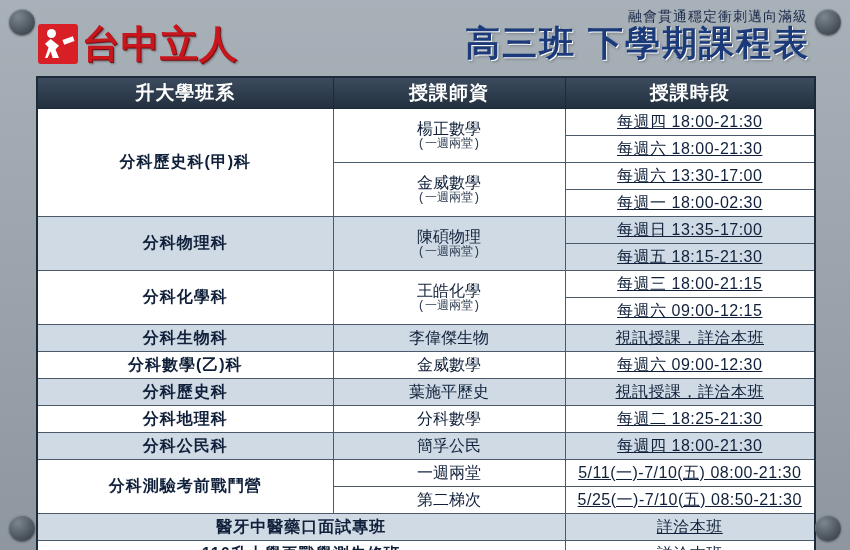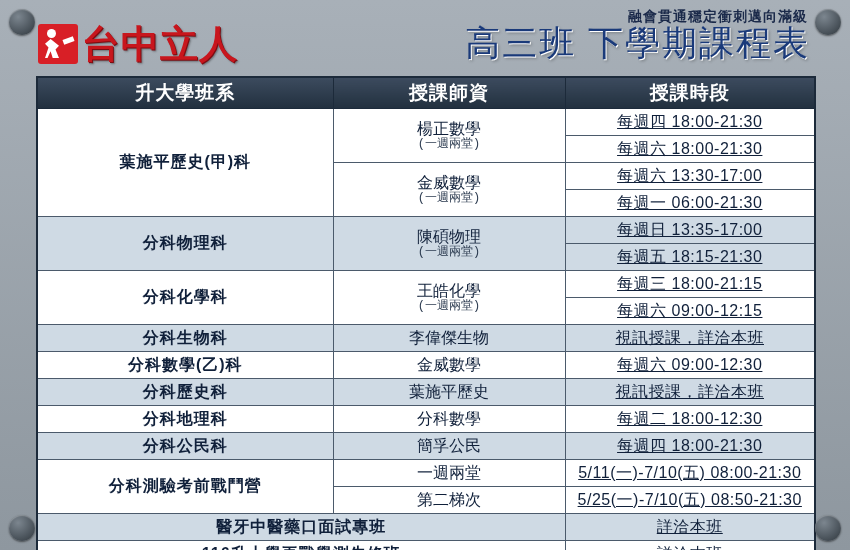--- a/index.html
+++ b/index.html
@@ -93,29 +93,29 @@
     letter-spacing: 1px;
     text-shadow: 1px 1px 0 #7e0c11, 2px 2px 2px rgba(0,0,0,0.35);
     line-height: 1;
   }
   .tagline {
     position: absolute;
     right: 6px;
     top: 2px;
     font-size: 14px;
     color: #1b2a4a;
-    font-weight: bold;
+    font-weight: normal;
     letter-spacing: 1px;
   }
   .main-title {
     position: absolute;
     right: 4px;
     top: 18px;
     font-size: 35px;
-    font-weight: normal;
+    font-weight: bold;
     color: #1a3a7a;
     letter-spacing: 2px;
     text-shadow: 1px 1px 0 #fff, 2px 2px 3px rgba(0,0,0,0.28);
     line-height: 1.1;
     white-space: nowrap;
   }
 
   
   table.schedule {
     border-collapse: collapse;
@@ -210,33 +210,33 @@
       </colgroup>
       <thead>
         <tr>
           <th>升大學班系</th>
           <th>授課師資</th>
           <th>授課時段</th>
         </tr>
       </thead>
       <tbody id="schedule-body">
           <tr>
-            <td class="subject shade-a" rowspan="4">葉施平歷史(甲)科</td>
+            <td class="subject shade-a" rowspan="4">分科歷史科(甲)科</td>
             <td class="teacher shade-a" rowspan="2">楊正數學<span class="sub">(一週兩堂)</span></td>
             <td class="time shade-a">每週四 18:00-21:30</td>
           </tr>
           <tr>
             <td class="time shade-a">每週六 18:00-21:30</td>
           </tr>
           <tr>
             <td class="teacher shade-a" rowspan="2">金威數學<span class="sub">(一週兩堂)</span></td>
             <td class="time shade-a">每週六 13:30-17:00</td>
           </tr>
           <tr>
-            <td class="time shade-a">每週一 06:00-21:30</td>
+            <td class="time shade-a">每週一 18:00-02:30</td>
           </tr>
           <tr>
             <td class="subject shade-b" rowspan="2">分科物理科</td>
             <td class="teacher shade-b" rowspan="2">陳碩物理<span class="sub">(一週兩堂)</span></td>
             <td class="time shade-b">每週日 13:35-17:00</td>
           </tr>
           <tr>
             <td class="time shade-b">每週五 18:15-21:30</td>
           </tr>
           <tr>
@@ -258,21 +258,21 @@
             <td class="time shade-a">每週六 09:00-12:30</td>
           </tr>
           <tr>
             <td class="subject shade-b" rowspan="1">分科歷史科</td>
             <td class="teacher shade-b" rowspan="1">葉施平歷史</td>
             <td class="time shade-b">視訊授課，詳洽本班</td>
           </tr>
           <tr>
             <td class="subject shade-a" rowspan="1">分科地理科</td>
             <td class="teacher shade-a" rowspan="1">分科數學</td>
-            <td class="time shade-a">每週二 18:00-12:30</td>
+            <td class="time shade-a">每週二 18:25-21:30</td>
           </tr>
           <tr>
             <td class="subject shade-b" rowspan="1">分科公民科</td>
             <td class="teacher shade-b" rowspan="1">簡孚公民</td>
             <td class="time shade-b">每週四 18:00-21:30</td>
           </tr>
           <tr>
             <td class="subject shade-a" rowspan="2">分科測驗考前戰鬥營</td>
             <td class="teacher shade-a" rowspan="1">一週兩堂</td>
             <td class="time shade-a">5/11(一)-7/10(五) 08:00-21:30</td>

